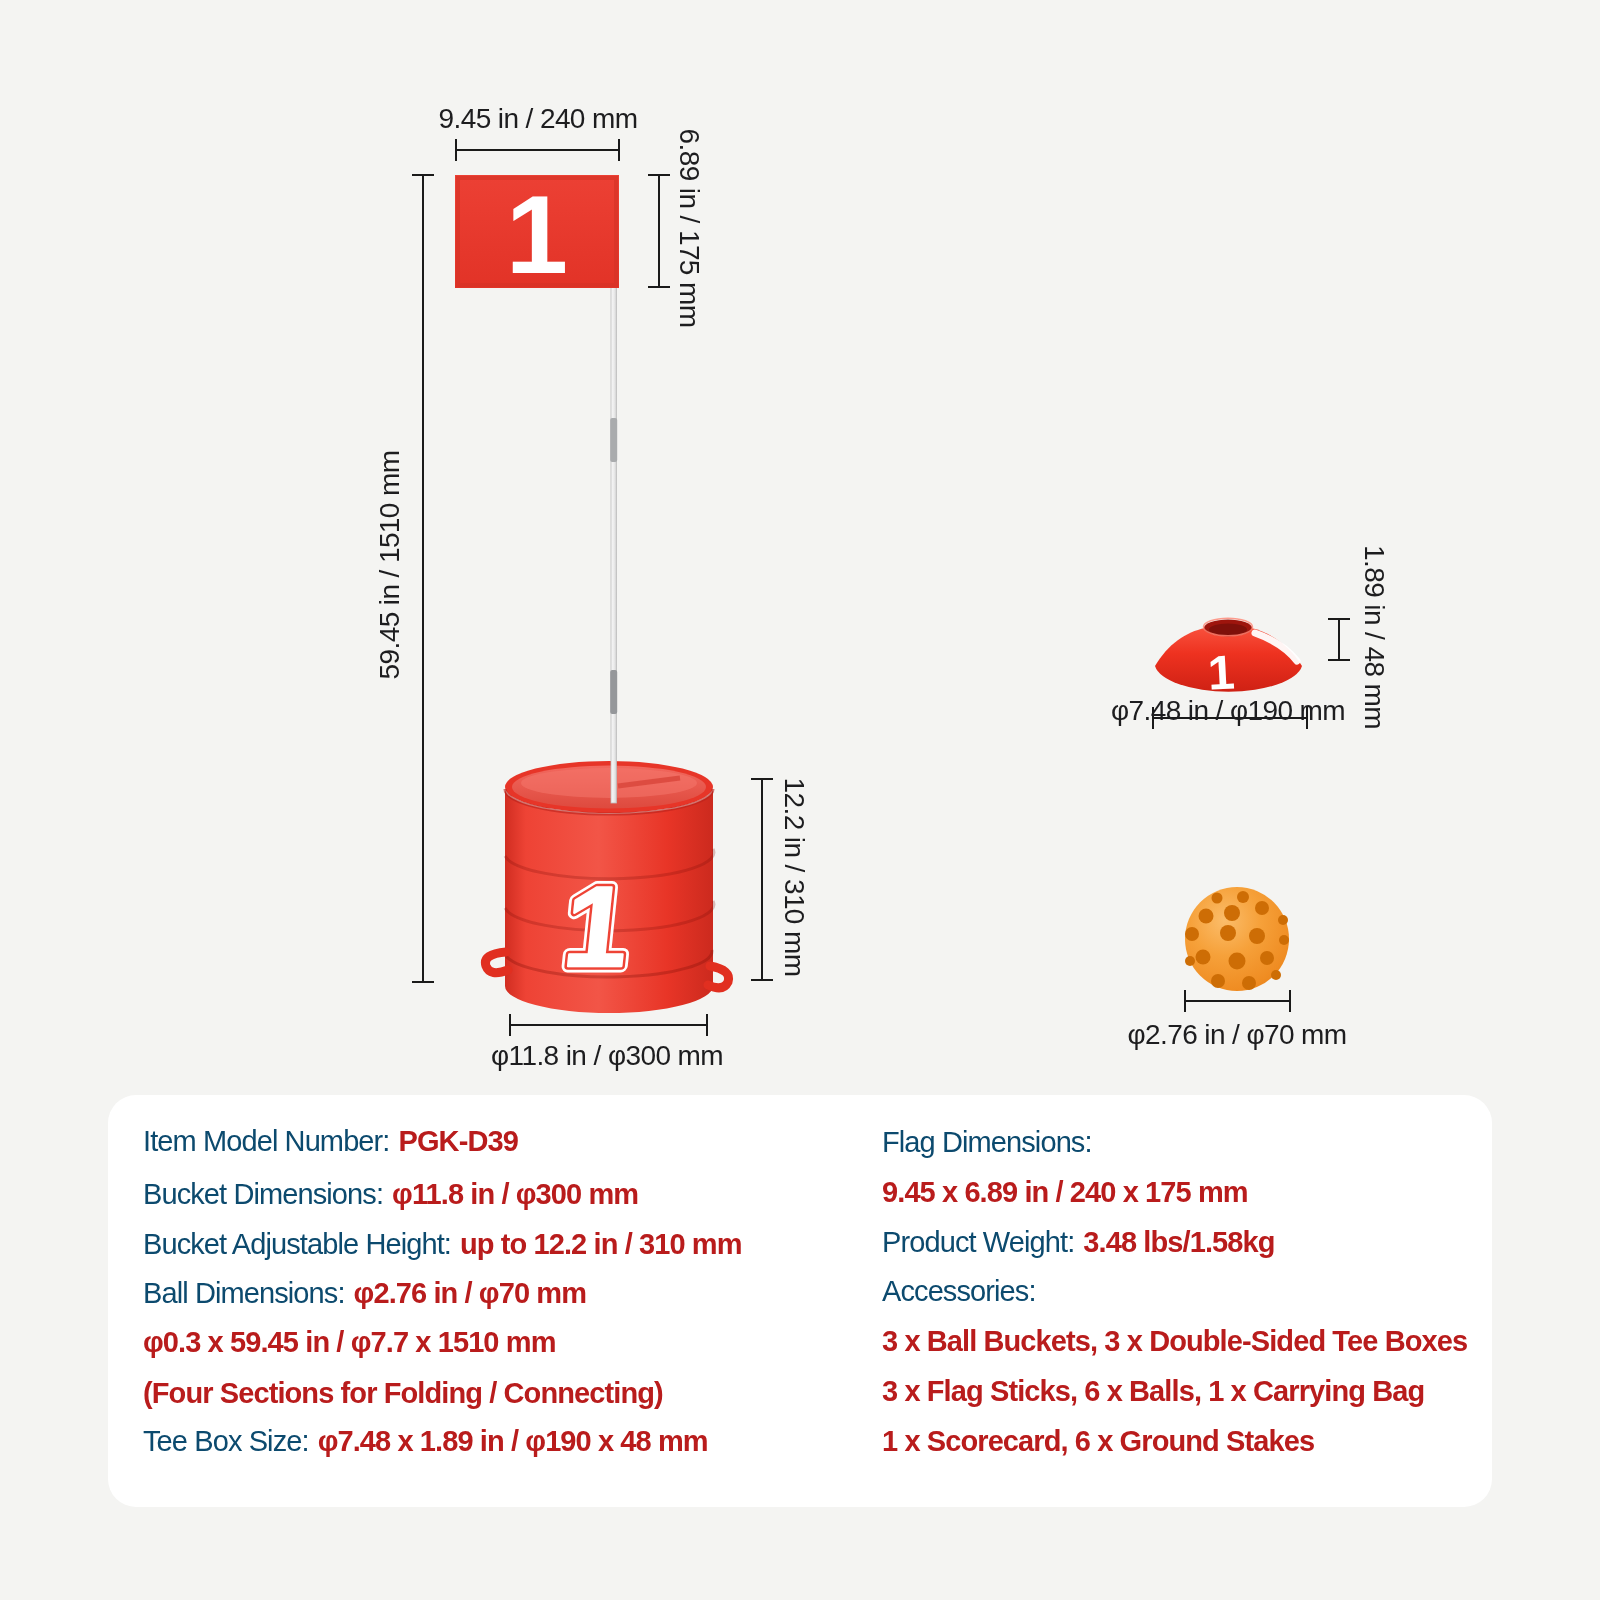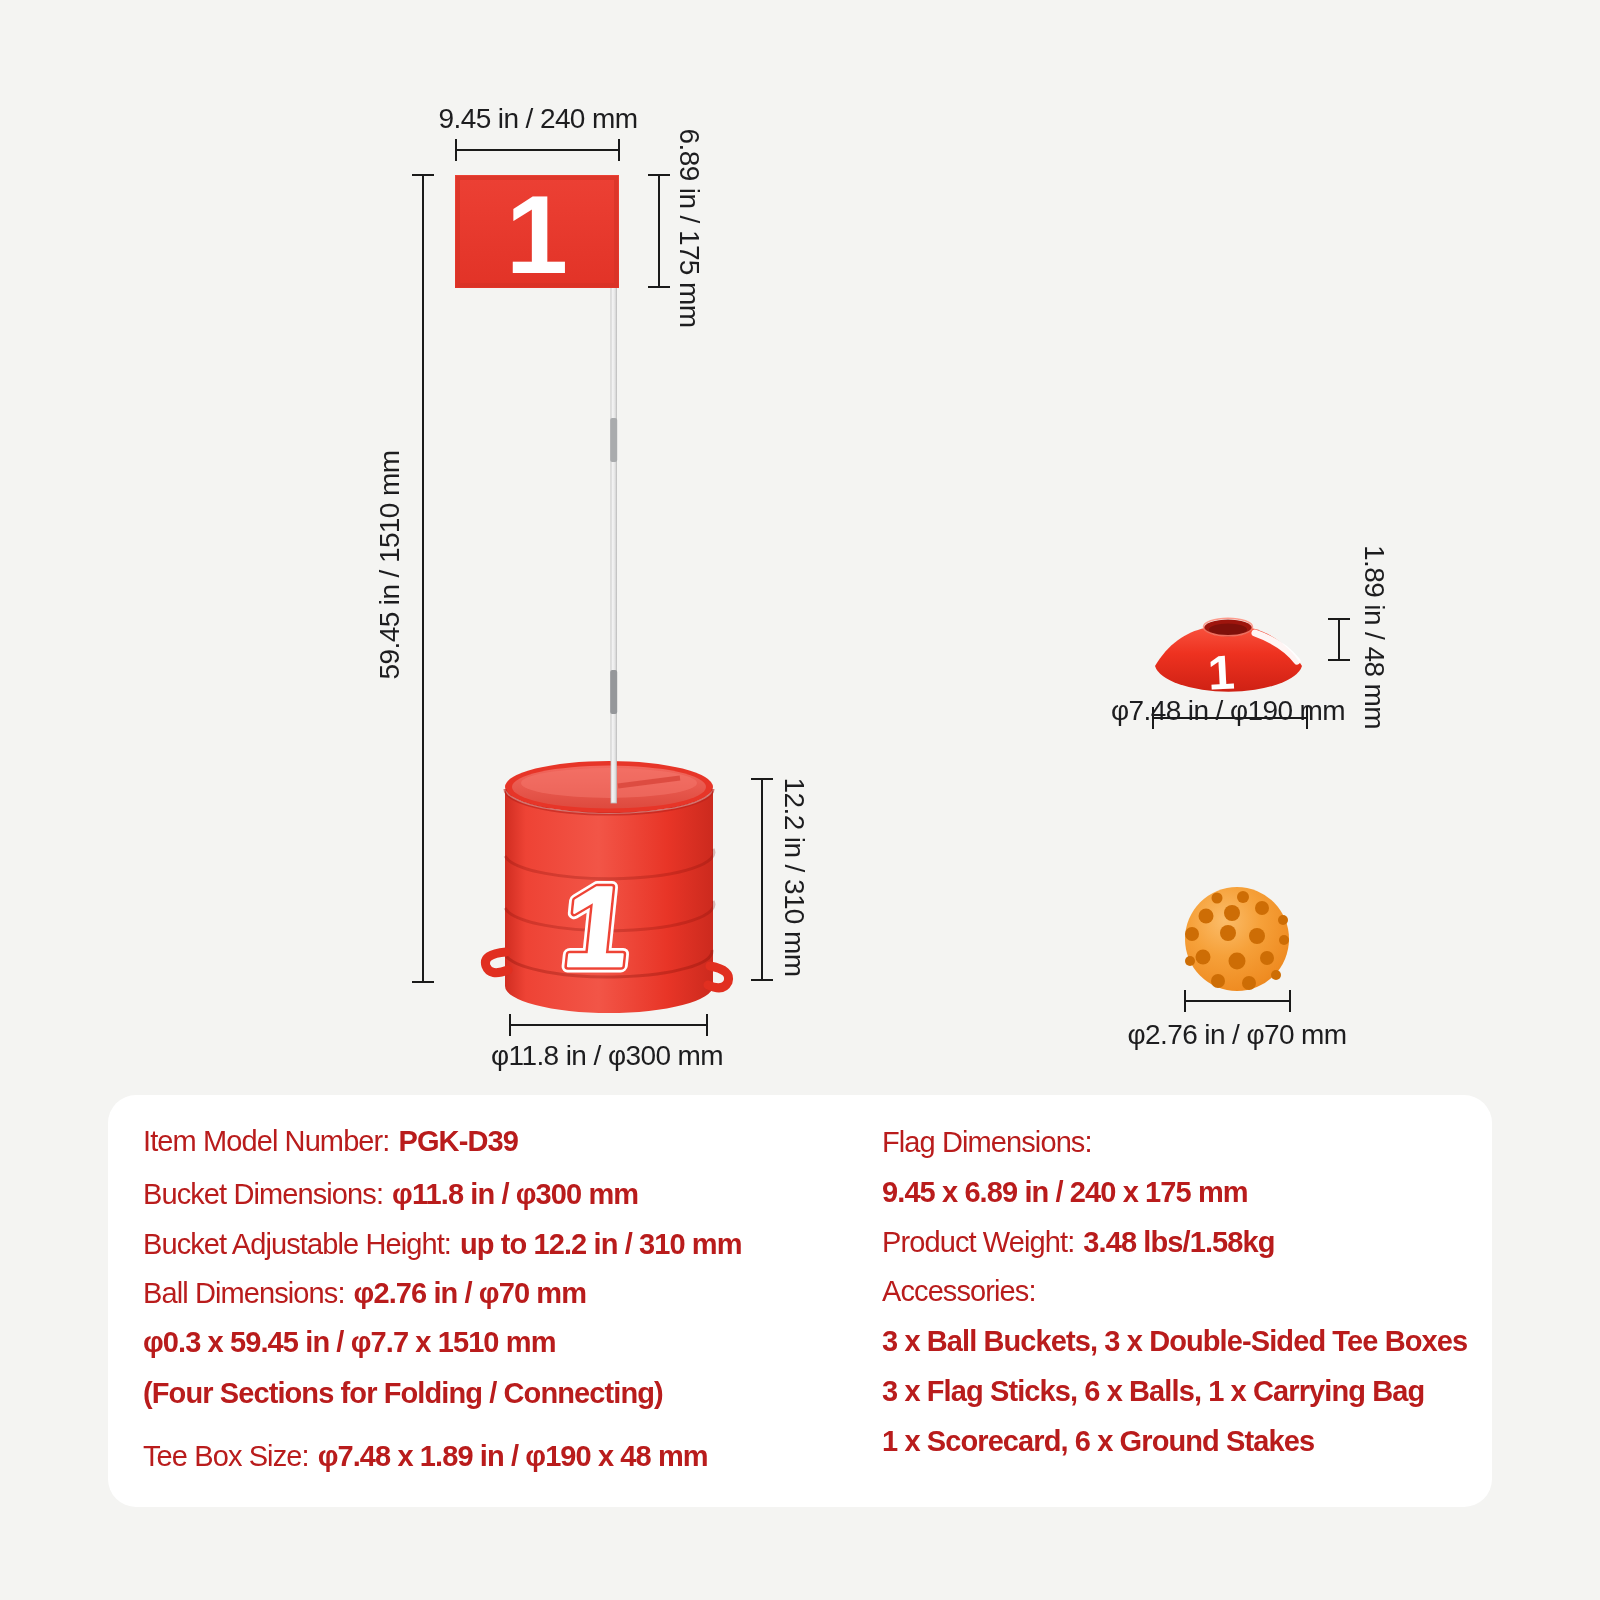--- a/index.html
+++ b/index.html
@@ -19,22 +19,22 @@
     position:absolute;left:108px;top:1095px;width:1384px;height:412px;
     background:#ffffff;border-radius:28px;
   }
   .col{position:absolute;}
   .col-left{left:35px;top:31px;}
   .col-right{left:774px;top:32px;}
   .spec-row{
     font-size:29px;line-height:30px;letter-spacing:-0.9px;white-space:nowrap;
   }
   .mb23{margin-bottom:23px}.mb20{margin-bottom:20px}.mb19{margin-bottom:19px}
-  .mb9{margin-bottom:9px}.mb5{margin-bottom:21px}.mb18{margin-bottom:33px}
-  .spec-label{color:#b91c1c;}
+  .mb9{margin-bottom:9px}.mb5{margin-bottom:21px}.mb18{margin-bottom:18px}
+  .spec-label{color:#0c4a6e;}
   .spec-value{color:#b91c1c;font-weight:700;}
   .has-label .spec-value{margin-left:9px;}
   .num{font-family:"Liberation Sans",sans-serif;font-weight:700;fill:#ffffff;}
 </style>
 </head>
 <body>
 
 <svg id="art" width="1600" height="1080" viewBox="0 0 1600 1080">
   <defs>
     <linearGradient id="flagGrad" x1="0" y1="0" x2="0" y2="1">

